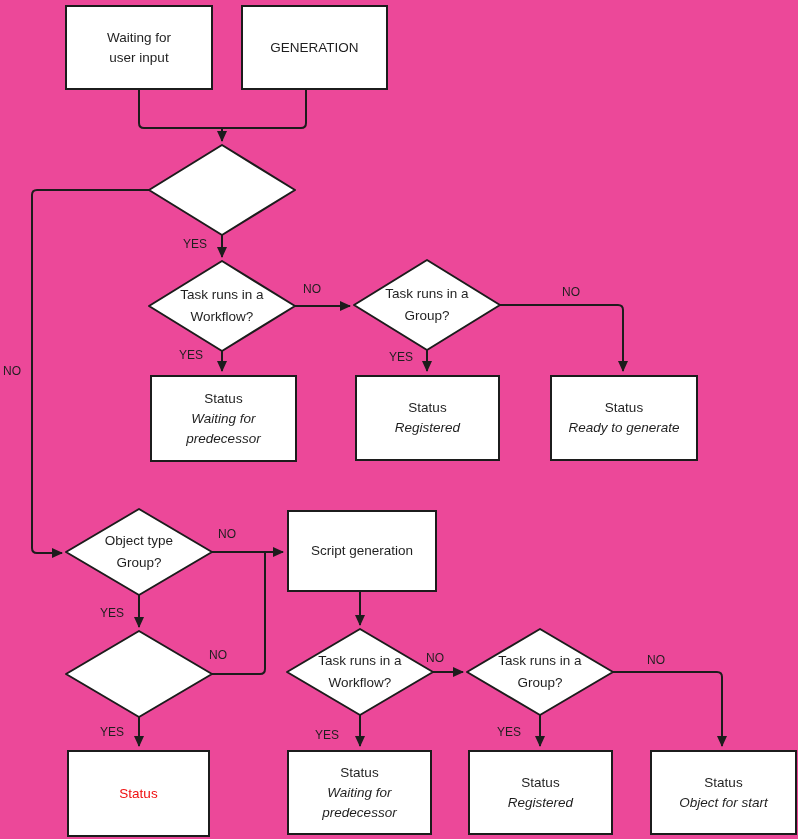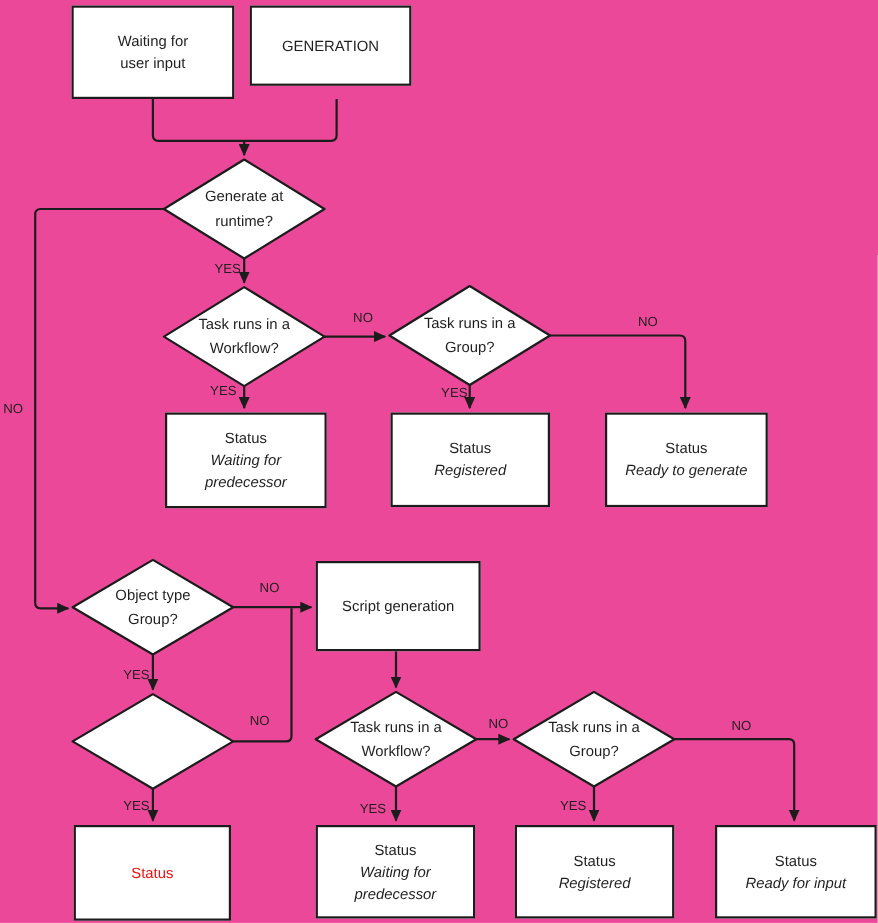--- a/index.html
+++ b/index.html
@@ -33,21 +33,21 @@
     text-align:center;
     font-size:13.5px;line-height:22px;
     white-space:pre-line;
     z-index:2;
     pointer-events:none;
   }
   .elabel{
     position:absolute;
     width:36px;
     font-size:12px;line-height:14px;
-    text-align:right;
+    text-align:left;
     z-index:2;
   }
   .elabel.left-edge{width:30px;text-align:left;}
 </style>
 </head>
 <body>
 
 <div id="canvas">
 
   <svg id="wires" viewBox="0 0 798 839" xmlns="http://www.w3.org/2000/svg">
@@ -102,21 +102,21 @@
       <polygon points="360,629 433,672 360,715 287,672"></polygon>
       <polygon points="540,629 613,672 540,715 467,672"></polygon>
     </g>
   </svg>
 
   <div class="node" style="left:65px;top:5px;width:148px;height:85px;">
     <span class="text">Waiting for
 user input</span>
   </div>
 
-  <div class="node" style="left:227px;top:5px;width:147px;height:73px;text-align:center;">
+  <div class="node" style="left:241px;top:5px;width:147px;height:85px;text-align:center;">
     <span class="text">GENERATION</span>
   </div>
 
   <div class="node" style="left:150px;top:375px;width:147px;height:87px;">
     <span class="label">Status</span>
     <span class="value">Waiting for
 predecessor</span>
   </div>
 
   <div class="node" style="left:355px;top:375px;width:145px;height:86px;">
@@ -143,25 +143,23 @@
 predecessor</span>
   </div>
 
   <div class="node" style="left:468px;top:750px;width:145px;height:85px;">
     <span class="label">Status</span>
     <span class="value">Registered</span>
   </div>
 
   <div class="node" style="left:650px;top:750px;width:147px;height:85px;">
     <span class="label">Status</span>
-    <span class="value">Ready for input</span>
+    <span class="value">Object for start</span>
   </div>
 
-  <div class="dlabel" style="left:152px;top:168px;width:140px;height:44px;">Generate at
-runtime?</div>
   <div class="dlabel" style="left:152px;top:284px;width:140px;height:44px;">Task runs in a
 Workflow?</div>
   <div class="dlabel" style="left:357px;top:283px;width:140px;height:44px;">Task runs in a
 Group?</div>
   <div class="dlabel" style="left:69px;top:530px;width:140px;height:44px;">Object type
 Group?</div>
   <div class="dlabel" style="left:290px;top:650px;width:140px;height:44px;">Task runs in a
 Workflow?</div>
   <div class="dlabel" style="left:470px;top:650px;width:140px;height:44px;">Task runs in a
 Group?</div>

